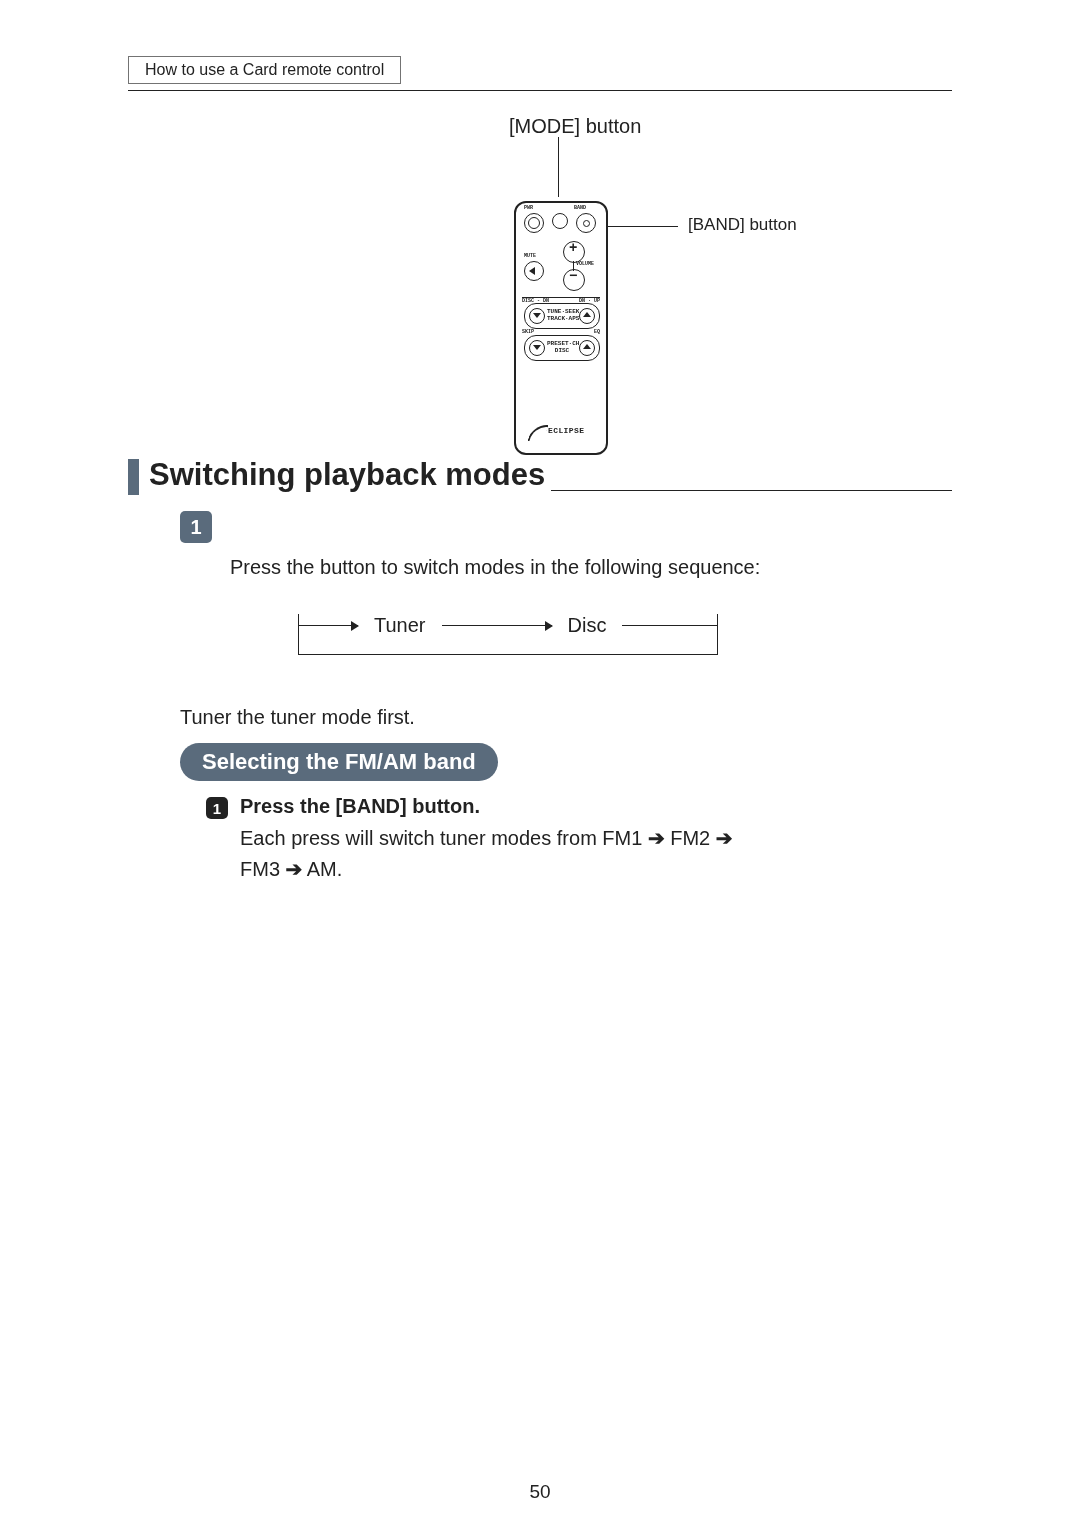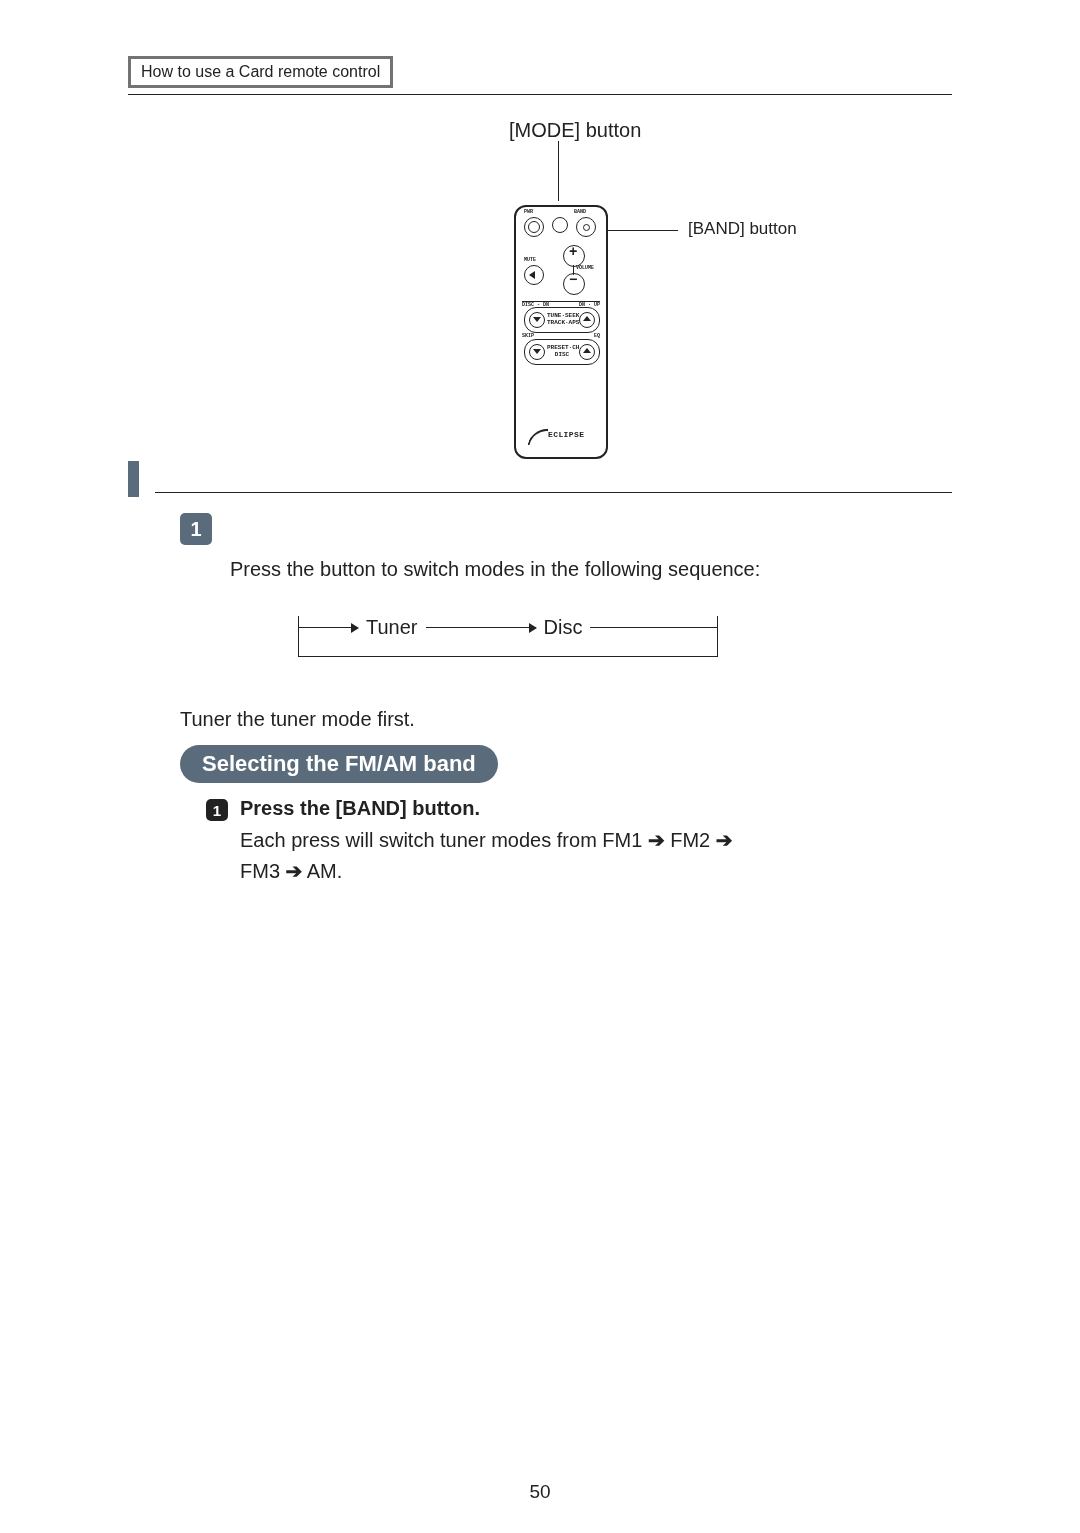--- a/index.html
+++ b/index.html
@@ -5,23 +5,23 @@
   html,body{margin:0;padding:0;background:#fff;}
   .page{
     width:1080px;height:1533px;
     box-sizing:border-box;
     padding:56px 128px 40px 128px;
     position:relative;
     font-family:Arial,Helvetica,sans-serif;
     color:#222;
   }
   .breadcrumb{
-    border:3px solid #737373;
+    border:1px solid #737373;
     display:inline-block;
-    padding:4px 10px;
+    padding:4px 16px;
     font-size:16px;
   }
   .topline{border-top:1.5px solid #222;margin-top:6px;}
   
   .diagram{position:relative;height:330px;margin-top:24px;}
   .mode-label{position:absolute;left:381px;top:0;font-size:20px;}
   .mode-stem{position:absolute;left:430px;top:22px;width:0;height:60px;border-left:1.4px solid #222;}
   .band-label{position:absolute;left:560px;top:100px;font-size:17px;}
   .band-line{position:absolute;left:465px;top:111px;width:85px;height:0;border-top:1.4px solid #222;}
   .remote{
@@ -63,21 +63,21 @@
   .sec-bar{width:11px;height:36px;background:#5a6b7c;margin-right:10px;}
   .sec-title{font-size:31px;font-weight:bold;flex:0 0 auto;padding-bottom:2px;}
   .sec-line{flex:1;border-bottom:1.5px solid #222;margin-left:6px;margin-bottom:4px;}
   
   .step{display:flex;align-items:flex-start;margin:16px 0 10px 52px;}
   .step-badge{width:32px;height:32px;background:#5a6b7c;color:#fff;border-radius:5px;display:flex;align-items:center;justify-content:center;font-size:20px;font-weight:bold;margin-right:18px;flex-shrink:0;}
   .step-text{font-size:22px;padding-top:3px;}
   .body-text{font-size:20px;margin-left:102px;margin-right:10px;line-height:1.45;}
   
   .flow{position:relative;height:72px;margin:20px 0 32px 170px;width:420px;}
-  .flow-top{position:absolute;top:12px;left:0;right:0;display:flex;align-items:center;}
+  .flow-top{position:absolute;top:12px;left:0;right:0;display:flex;align-items:center;gap:8px;}
   .arr{position:relative;height:0;border-top:1.4px solid #222;}
   .arr.head::after{content:"";position:absolute;right:-1px;top:-5px;width:0;height:0;border-top:5px solid transparent;border-bottom:5px solid transparent;border-left:8px solid #222;}
   .flow-txt{font-size:20px;margin:0 8px;}
   .flow-left{position:absolute;left:0;top:12px;height:40px;width:0;border-left:1.4px solid #222;}
   .flow-right{position:absolute;right:0;top:12px;height:40px;width:0;border-left:1.4px solid #222;}
   .flow-bottom{position:absolute;left:0;right:0;top:52px;height:0;border-top:1.4px solid #222;}
   
   .pillhead{display:inline-block;background:#5a6b7c;color:#fff;border-radius:22px;padding:6px 22px;font-size:22px;font-weight:bold;margin:14px 0 14px 52px;}
   
   .sub{display:flex;align-items:flex-start;margin-left:78px;margin-right:40px;}
@@ -134,20 +134,21 @@
       </div>
       <div class="rlogo">
         <span class="rlogo-text">ECLIPSE</span>
       </div>
     </div>
   </div>
 
   
   <div class="sec">
     <div class="sec-bar"></div>
+    <div class="sec-title">Switching playback modes</div>
     <div class="sec-line"></div>
   </div>
 
   <div class="step">
     <div class="step-badge">1</div>
   </div>
   <div class="body-text">Press the button to switch modes in the following sequence:</div>
 
   <div class="flow">
     <div class="flow-left"></div>

